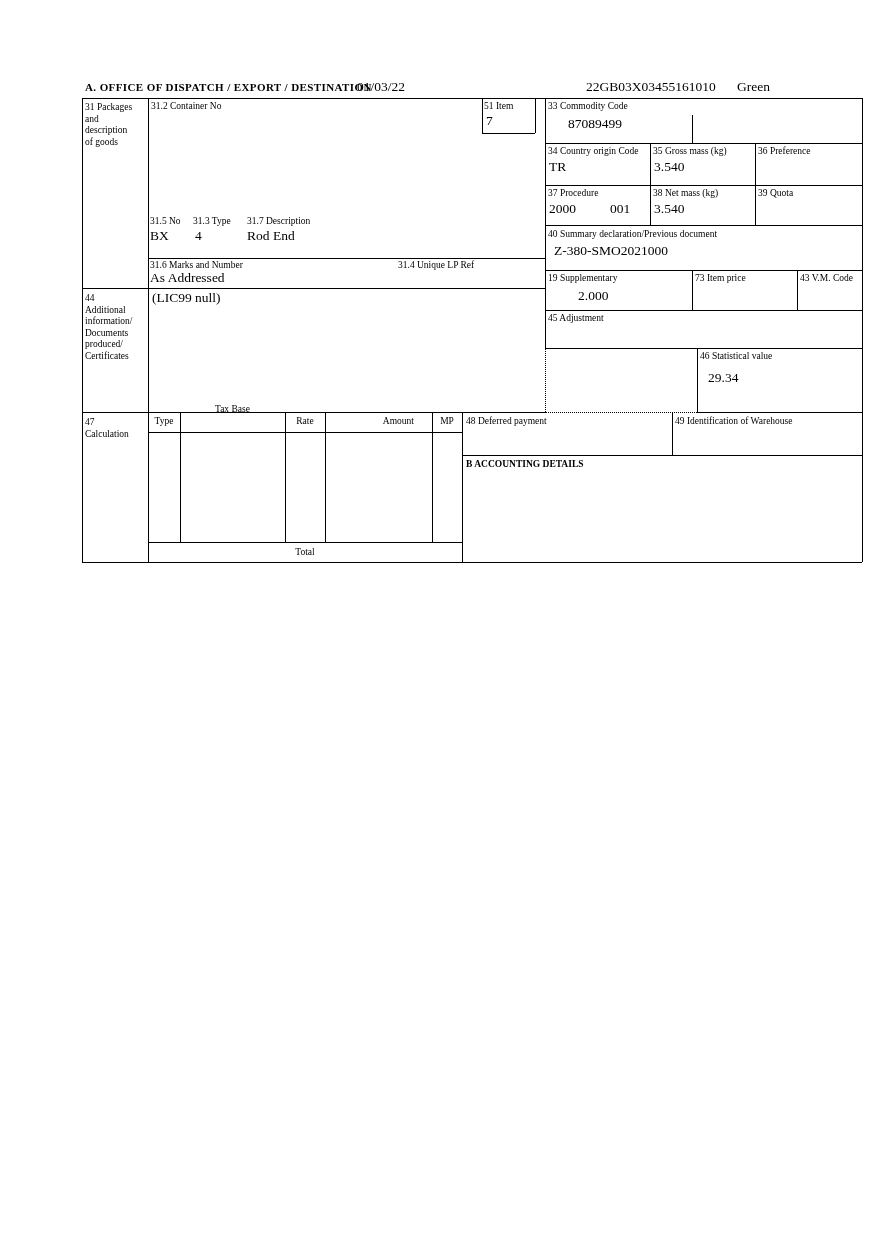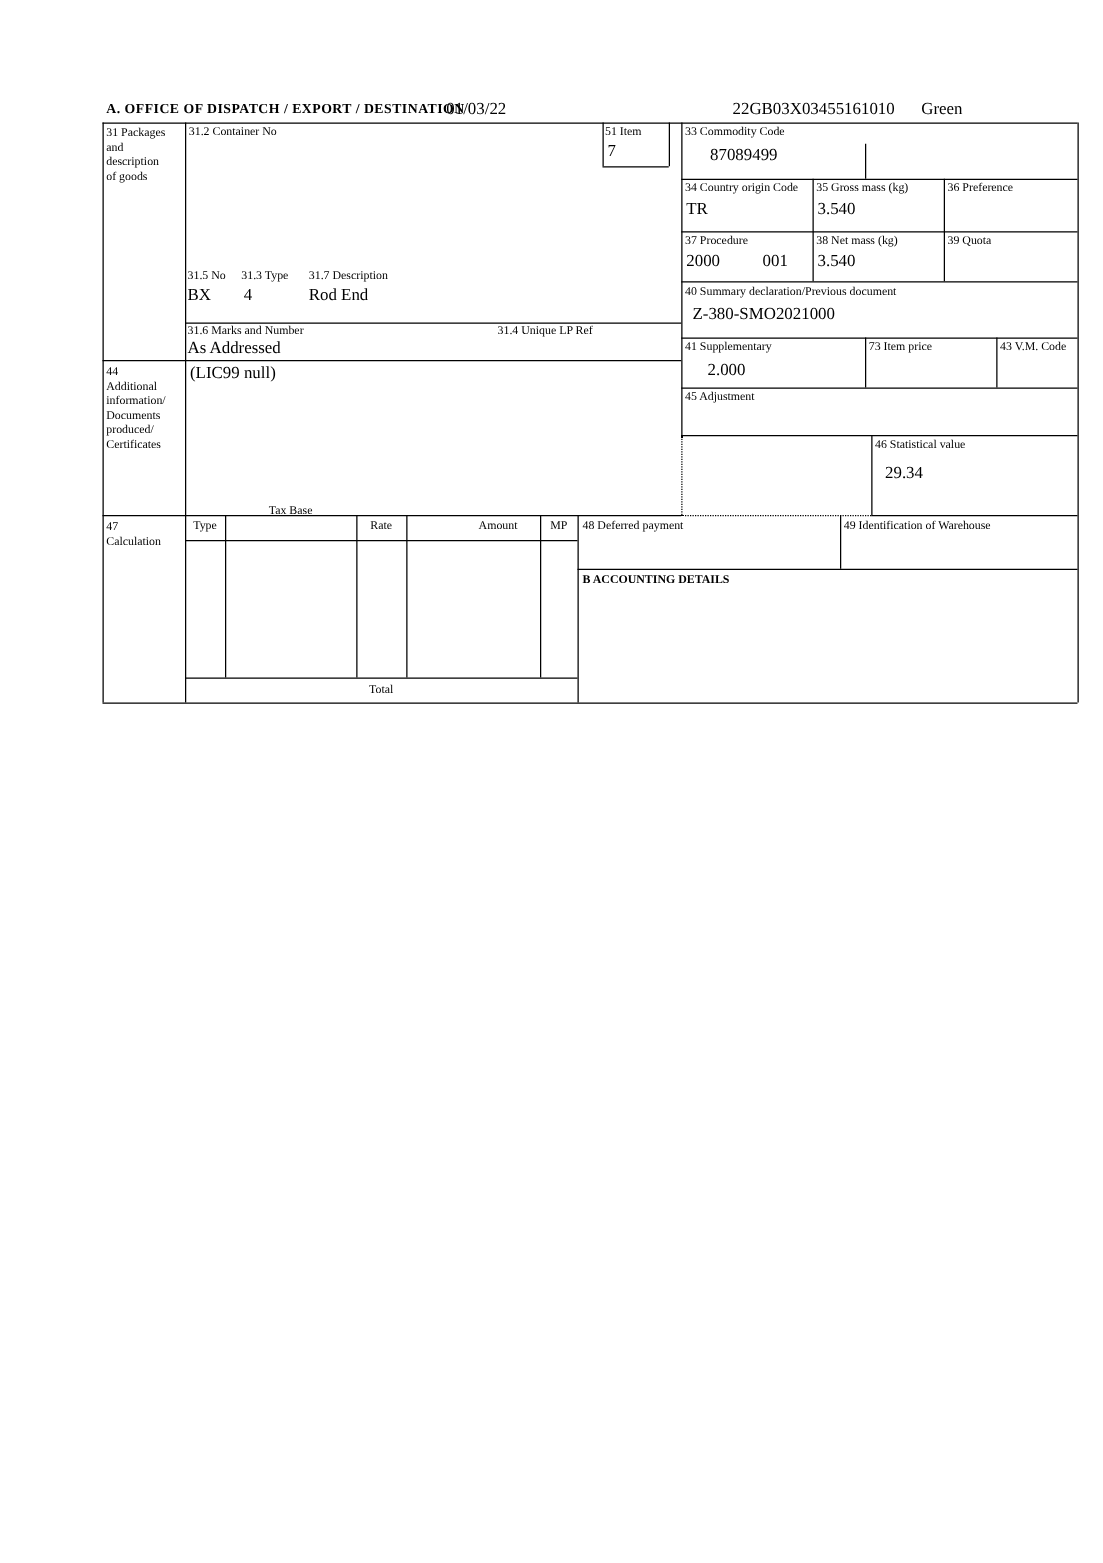--- a/index.html
+++ b/index.html
@@ -108,22 +108,22 @@
     <div class="val" style="left:113px;top:130px">4</div>
     <div class="val" style="left:165px;top:130px">Rod End</div>
 
     <div class="lbl" style="left:466px;top:131px">40 Summary declaration/Previous document</div>
     <div class="val" style="left:472px;top:145px">Z-380-SMO2021000</div>
 
     <div class="lbl" style="left:68px;top:162px">31.6 Marks and Number</div>
     <div class="lbl" style="left:316px;top:162px">31.4 Unique LP Ref</div>
     <div class="val" style="left:68px;top:172px">As Addressed</div>
 
-    <div class="lbl" style="left:466px;top:175px">41 Supplementary</div>
-    <div class="val" style="left:484px;top:190px">2.000</div>
+    <div class="lbl" style="left:466px;top:175px">19 Supplementary</div>
+    <div class="val" style="left:496px;top:190px">2.000</div>
     <div class="lbl" style="left:613px;top:175px">73 Item price</div>
     <div class="lbl" style="left:718px;top:175px">43 V.M. Code</div>
 
     <div class="lbl" style="left:3px;top:195px;width:62px">44
 Additional
 information/
 Documents
 produced/
 Certificates</div>
     <div class="val" style="left:70px;top:192px">(LIC99 null)</div>

